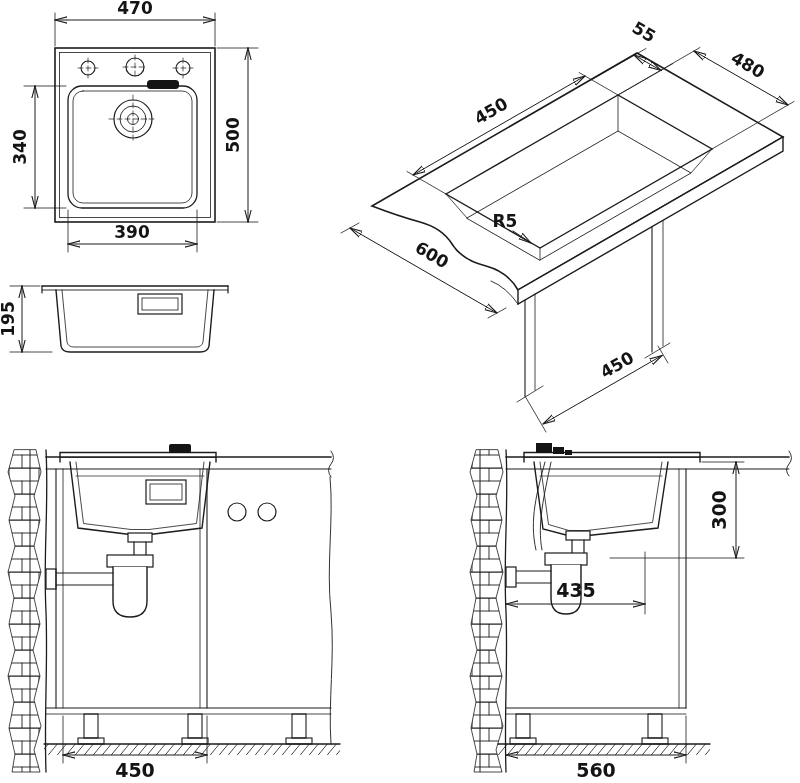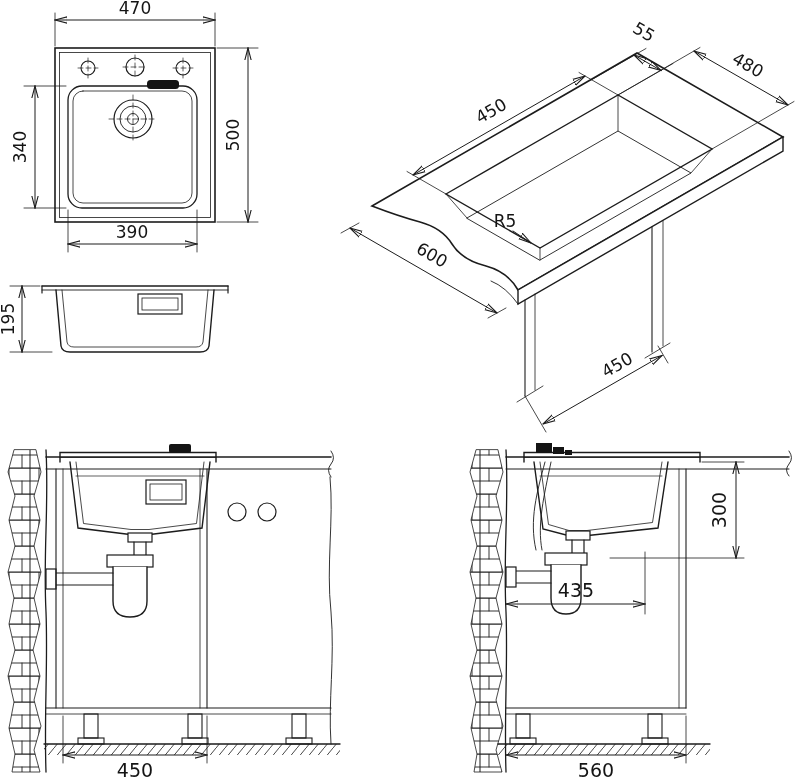--- a/index.html
+++ b/index.html
@@ -1,16 +1,16 @@
 <!DOCTYPE html>
 <html><head>
 <meta charset="utf-8">
 <style>
   html,body{margin:0;padding:0;background:#fff;}
-  #stage{position:relative;width:800px;height:783px;background:#fff;overflow:hidden;}
+  #stage{position:relative;width:800px;height:783px;background:#fff;overflow:hidden;font-weight:bold;}
   svg{display:block;}
   path,line,rect,circle,polygon{stroke:#1c1c1c;fill:none;stroke-linecap:round;}
   .w16{stroke-width:1.6}.w14{stroke-width:1.4}.w13{stroke-width:1.3}
   .w12{stroke-width:1.2}.w11{stroke-width:1.1}.w10{stroke-width:1}
   .w09{stroke-width:.9}.w08{stroke-width:.8}.w07{stroke-width:.7}
   .dm{stroke-width:1}
   .dash{stroke-dasharray:5 3}
   .fw{fill:#fff}
   .fb{fill:#141414;stroke:none}
   .fbrick{fill:url(#brick);stroke-width:.8}

